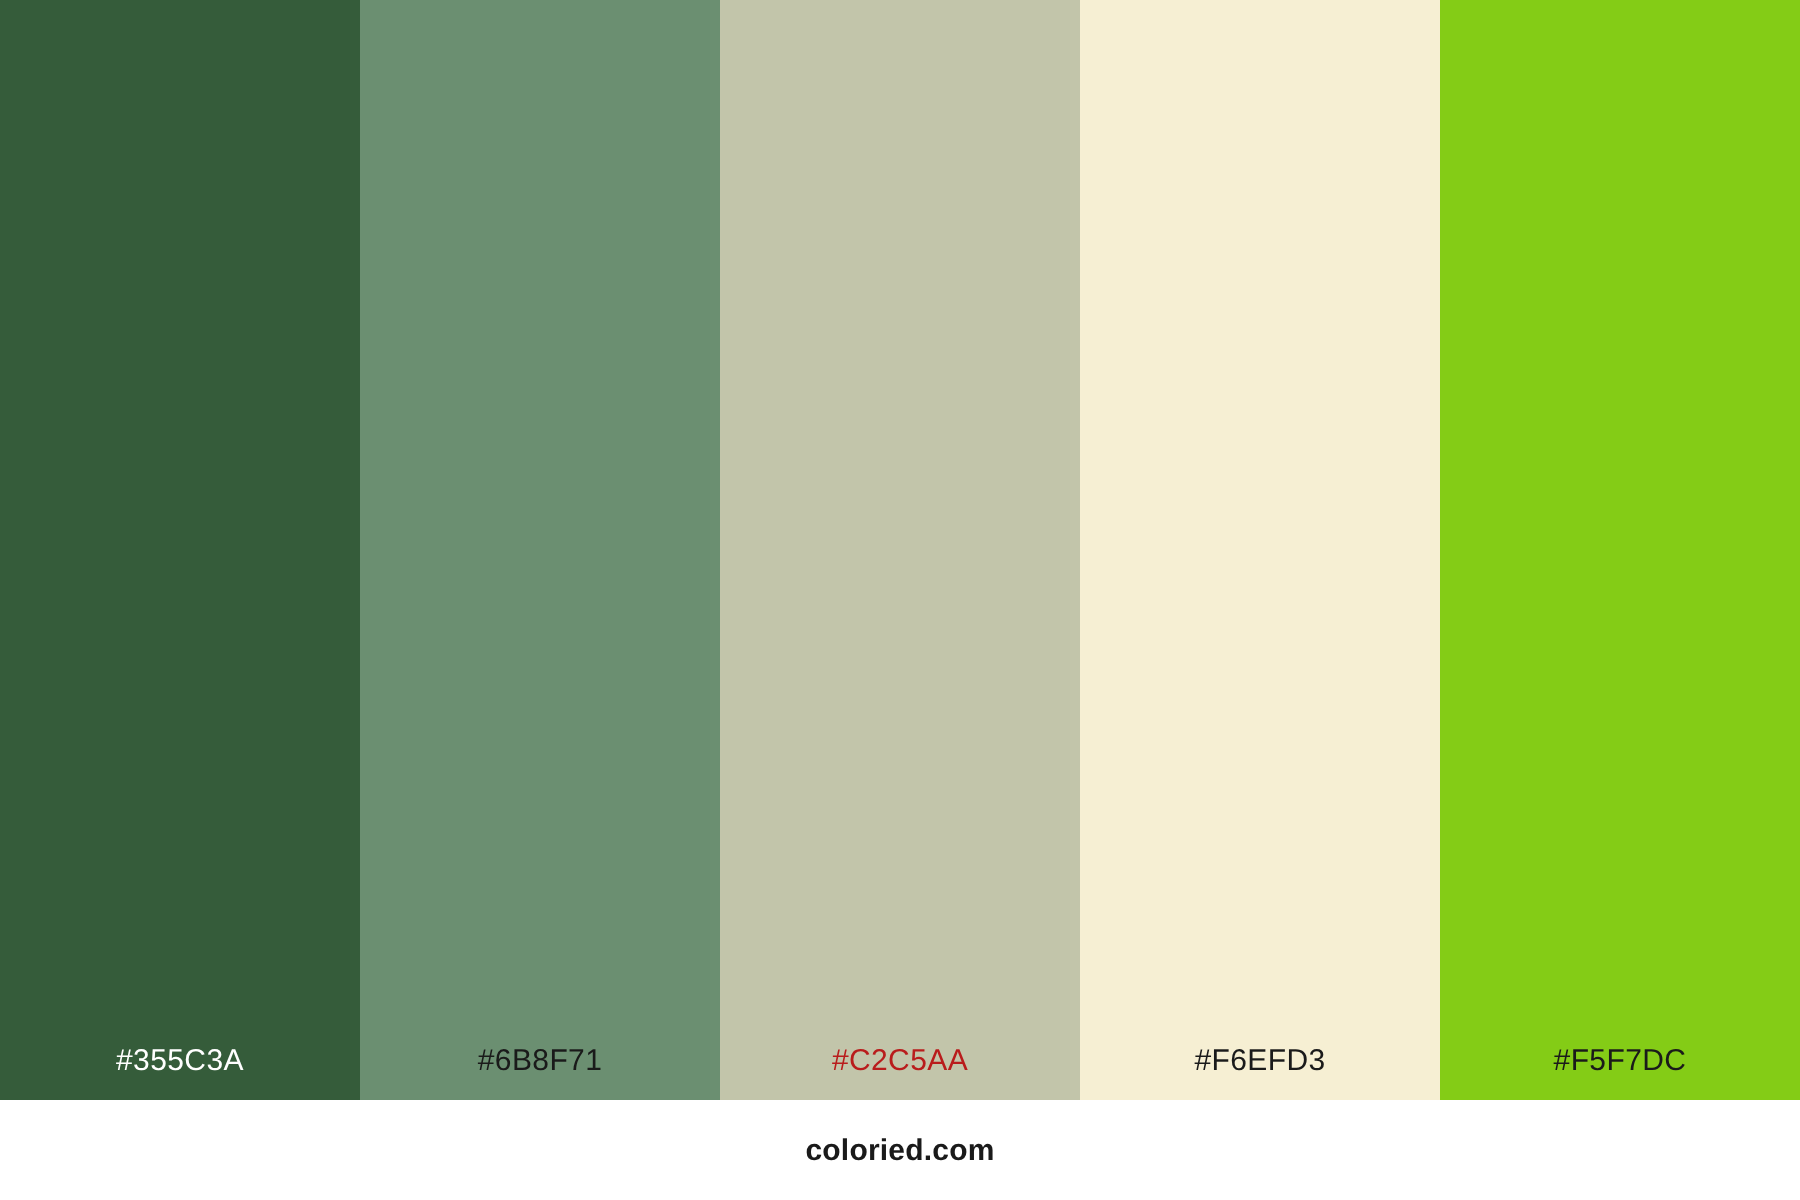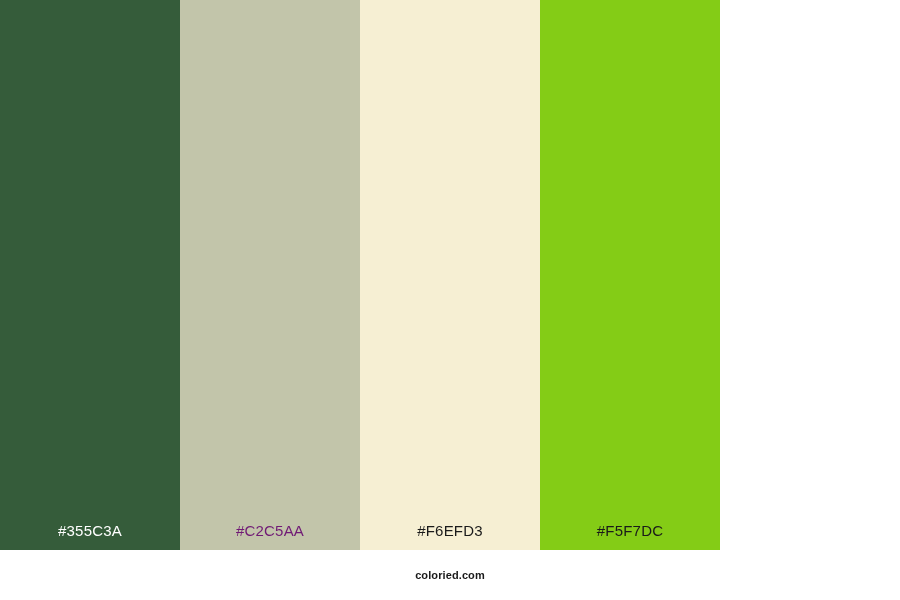--- a/index.html
+++ b/index.html
@@ -62,41 +62,44 @@
     width: 900px;
     height: 50px;
     background: #ffffff;
     display: flex;
     align-items: center;
     justify-content: center;
   }
 
   #footer-credit {
     font-family: "Liberation Sans", sans-serif;
-    font-size: 11px;
+    font-size: 15px;
     font-weight: 700;
     color: #1a1a1a;
     letter-spacing: 0.1px;
     line-height: 1;
   }
 </style>
 </head>
 <body>
 
 <div id="palette-page">
 
   <div id="swatch-strip">
 
     <div class="swatch" style="background-color: rgb(53, 92, 58);">
       <span class="swatch-label" style="color: rgb(255, 255, 255);">#355C3A</span>
     </div>
 
+    <div class="swatch" style="background-color: rgb(107, 143, 113);">
+      <span class="swatch-label" style="color: rgb(26, 26, 26);">#6B8F71</span>
+    </div>
 
     <div class="swatch" style="background-color: rgb(194, 197, 170);">
-      <span class="swatch-label" style="color: #701a75;">#C2C5AA</span>
+      <span class="swatch-label" style="color: #b91c1c;">#C2C5AA</span>
     </div>
 
     <div class="swatch" style="background-color: rgb(246, 239, 211);">
       <span class="swatch-label" style="color: rgb(26, 26, 26); margin-top: 12px;">#F6EFD3</span>
     </div>
 
     <div class="swatch" style="background-color: #84cc16;">
       <span class="swatch-label" style="color: rgb(26, 26, 26);">#F5F7DC</span>
     </div>
 

